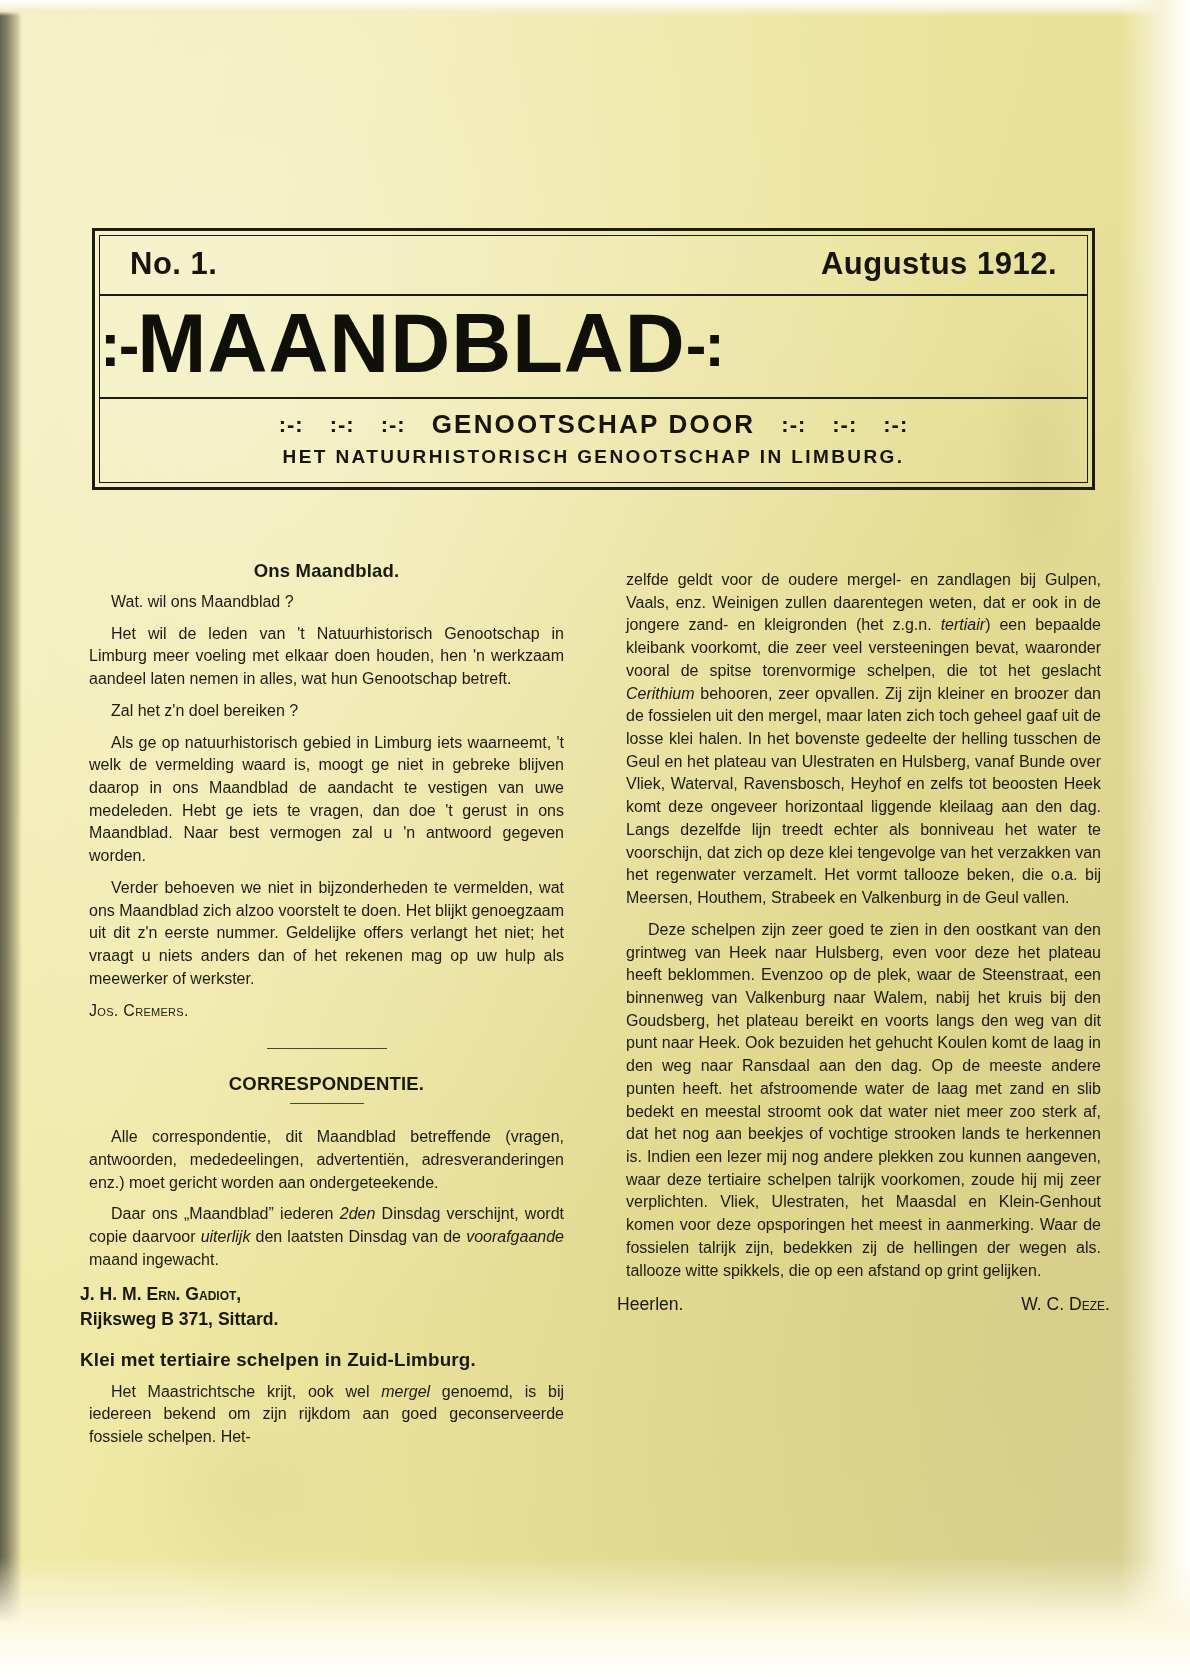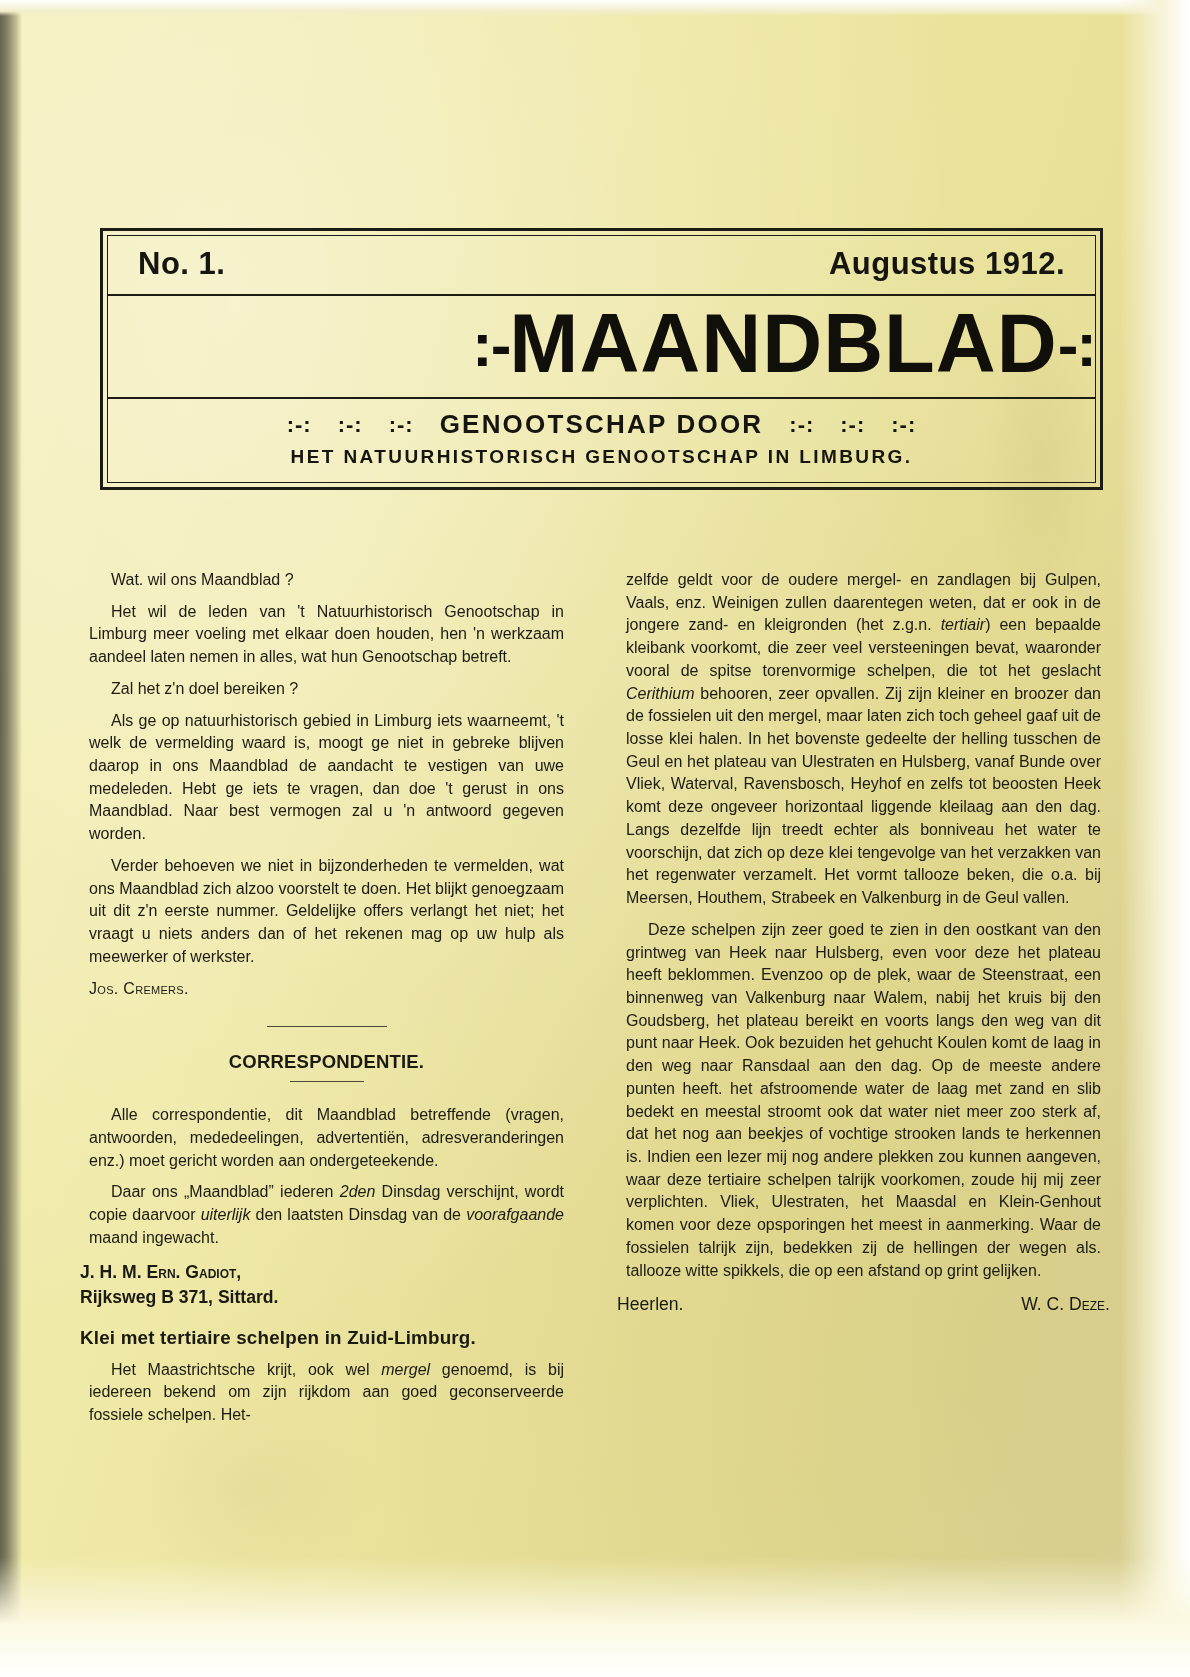--- a/index.html
+++ b/index.html
@@ -44,21 +44,21 @@
   }
   .paper-spot {
     position: absolute;
     border-radius: 50%;
     pointer-events: none;
   }
 
   
   .masthead {
     position: absolute;
-    left: 100px;
+    left: 92px;
     top: 228px;
     width: 1003px;
     border: 3px solid #1c1b14;
     box-sizing: border-box;
     background: rgba(255,255,255,0.04);
   }
   .masthead-inner {
     border: 1px solid #1c1b14;
     margin: 4px;
   }
@@ -71,21 +71,21 @@
   }
   .mh-issue, .mh-date {
     font-size: 31px;
     font-weight: bold;
     letter-spacing: .5px;
     color: #16150f;
   }
   .mh-row2 {
     border-bottom: 2px solid #1c1b14;
     padding: 4px 0 10px 0;
-    text-align: right;
+    text-align: left;
     position: relative;
   }
   .mh-title {
     font-size: 83px;
     font-weight: bold;
     letter-spacing: 1px;
     color: #100f0a;
     line-height: 1.05;
     white-space: nowrap;
   }
@@ -224,20 +224,21 @@
         <div class="mh-line-b">HET NATUURHISTORISCH GENOOTSCHAP IN LIMBURG.</div>
       </div>
 
     </div>
   </div>
 
   <div class="columns">
 
     <div class="col">
 
+      <h2 class="sec-title">Ons Maandblad.</h2>
 
       <p class="indent">Wat. wil ons Maandblad ?</p>
       <p class="indent">Het wil de leden van 't Natuurhistorisch Genootschap in Limburg meer voeling met elkaar doen houden, hen 'n werkzaam aandeel laten nemen in alles, wat hun Genootschap betreft.</p>
       <p class="indent">Zal het z'n doel bereiken ?</p>
       <p class="indent">Als ge op natuurhistorisch gebied in Limburg iets waarneemt, 't welk de vermelding waard is, moogt ge niet in gebreke blijven daarop in ons Maandblad de aandacht te vestigen van uwe medeleden. Hebt ge iets te vragen, dan doe 't gerust in ons Maandblad. Naar best vermogen zal u 'n antwoord gegeven worden.</p>
       <p class="indent">Verder behoeven we niet in bijzonderheden te vermelden, wat ons Maandblad zich alzoo voorstelt te doen. Het blijkt genoegzaam uit dit z'n eerste nummer. Geldelijke offers verlangt het niet; het vraagt u niets anders dan of het rekenen mag op uw hulp als meewerker of werkster.</p>
 
       <div class="sig smallcaps">Jos. Cremers.</div>
 
       <div class="rule"></div>

